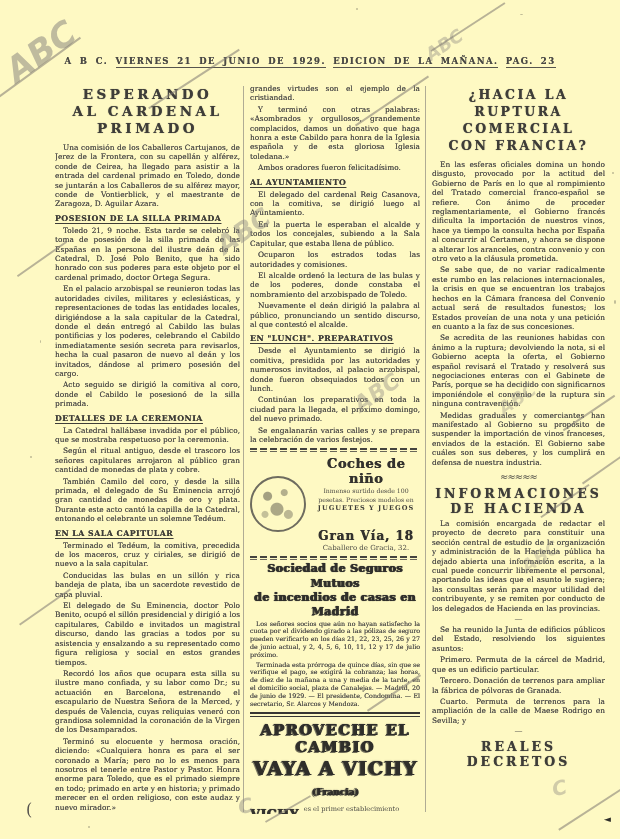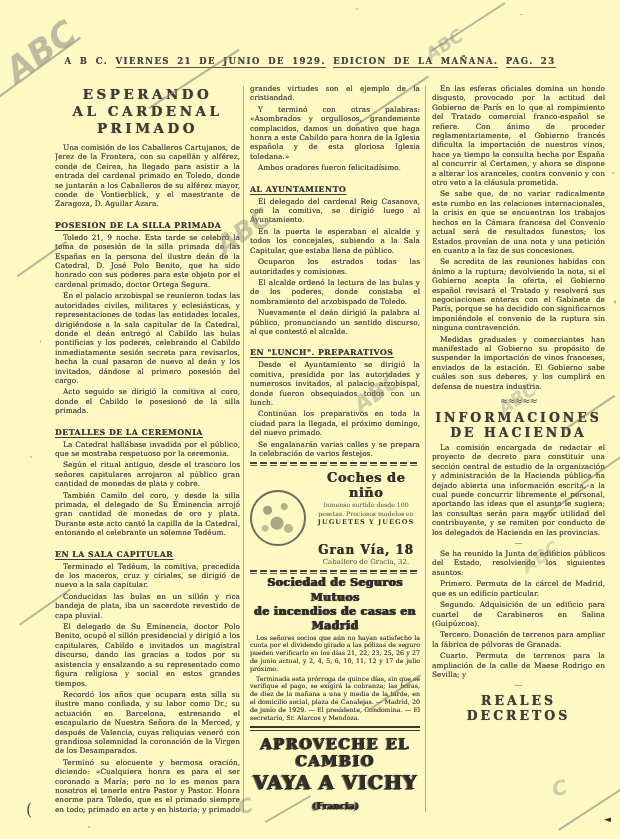--- a/index.html
+++ b/index.html
@@ -23,21 +23,21 @@
   #col-mid{left:250px;width:170px;}
   #col-right{left:432px;width:173px;}
   .vrule{position:absolute;top:86px;height:726px;width:1px;background:#85827b;opacity:.65;}
   
   .headline{
     margin:2px 0 6px;text-align:center;font-size:13.5px;line-height:17px;
     font-weight:bold;letter-spacing:3.5px;color:#3e3d38;text-shadow:0 0 .8px #55534d;
   }
   .headline span{display:block;}
   .subhead{
-    margin:12px 0 3px;font-size:7.8px;font-weight:bold;letter-spacing:.5px;
+    margin:5px 0 3px;font-size:7.8px;font-weight:bold;letter-spacing:.5px;
     color:#3e3d38;text-decoration:underline;text-underline-offset:2px;
     text-shadow:0 0 .5px #55534d;
   }
   .paras p{
     margin:0 0 2px;font-size:7.4px;line-height:9.4px;text-align:justify;
     text-indent:8px;color:#4a4944;text-shadow:0 0 .55px #6f6d67;
     hyphens:auto;
   }
   .paras.noindent-first p:first-child{text-indent:0;}
   .sect-head{
@@ -220,41 +220,45 @@
       </div>
       <div class="v-row">
         <span class="v-big">VICHY</span>
         <span class="v-small">es el primer establecimiento termal</span>
       </div>
 
     </div>
   </div>
 
   <div class="col" id="col-right">
+    <h1 class="headline" style="font-size:12.5px;letter-spacing:2.5px;">
+      <span>¿HACIA LA RUPTURA</span>
+      <span>COMERCIAL</span>
+      <span>CON FRANCIA?</span>
+    </h1>
     <div class="paras">
         <p>En las esferas oficiales domina un hondo disgusto, provocado por la actitud del Gobierno de París en lo que al rompimiento del Tratado comercial franco-español se refiere. Con ánimo de proceder reglamentariamente, el Gobierno francés dificulta la importación de nuestros vinos, hace ya tiempo la consulta hecha por España al concurrir al Certamen, y ahora se dispone a alterar los aranceles, contra convenio y con otro veto a la cláusula prometida.</p>
         <p>Se sabe que, de no variar radicalmente este rumbo en las relaciones internacionales, la crisis en que se encuentran los trabajos hechos en la Cámara francesa del Convenio actual será de resultados funestos; los Estados proveían de una nota y una petición en cuanto a la faz de sus concesiones.</p>
         <p>Se acredita de las reuniones habidas con ánimo a la ruptura; devolviendo la nota, si el Gobierno acepta la oferta, el Gobierno español revisará el Tratado y resolverá sus negociaciones enteras con el Gabinete de París, porque se ha decidido con significarnos imponiéndole el convenio de la ruptura sin ninguna contravención.</p>
         <p>Medidas graduales y comerciantes han manifestado al Gobierno su propósito de suspender la importación de vinos franceses, enviados de la estación. El Gobierno sabe cuáles son sus deberes, y los cumplirá en defensa de nuestra industria.</p>
       </div>
 
     <div class="squiggle">≈≈≈≈≈</div>
 
     <h2 class="sect-head">
       <span>INFORMACIONES</span>
       <span>DE HACIENDA</span>
     </h2>
     <div class="paras">
         <p>La comisión encargada de redactar el proyecto de decreto para constituir una sección central de estudio de la organización y administración de la Hacienda pública ha dejado abierta una información escrita, a la cual puede concurrir libremente el personal, aportando las ideas que el asunto le sugiera; las consultas serán para mayor utilidad del contribuyente, y se remiten por conducto de los delegados de Hacienda en las provincias.</p>
       </div>
     <div class="mini-div">—</div>
     <div class="paras">
         <p>Se ha reunido la Junta de edificios públicos del Estado, resolviendo los siguientes asuntos:</p>
         <p>Primero. Permuta de la cárcel de Madrid, que es un edificio particular.</p>
-        <p>Segundo. Adquisición de un edificio para cuartel de Carabineros en Salina (Guipúzcoa).</p>
         <p>Tercero. Donación de terrenos para ampliar la fábrica de pólvoras de Granada.</p>
         <p>Cuarto. Permuta de terrenos para la ampliación de la calle de Maese Rodrigo en Sevilla; y</p>
       </div>
 
     <div class="mini-div">—</div>
 
     <h2 class="sect-head">
       <span>REALES DECRETOS</span>
 
     </h2>

